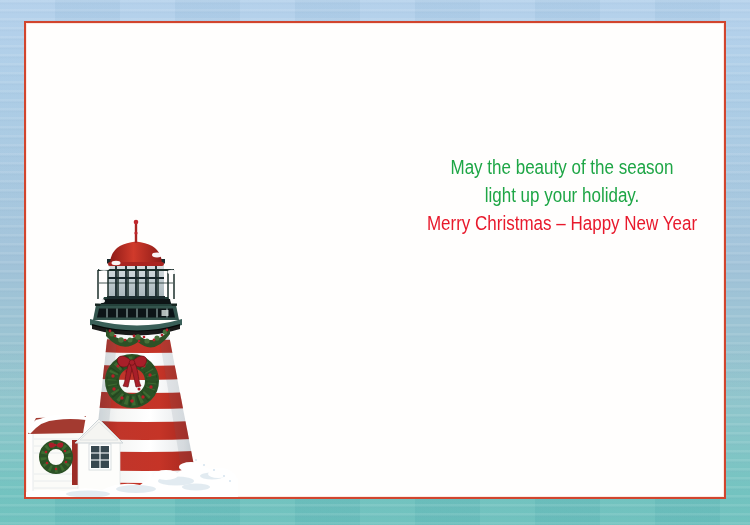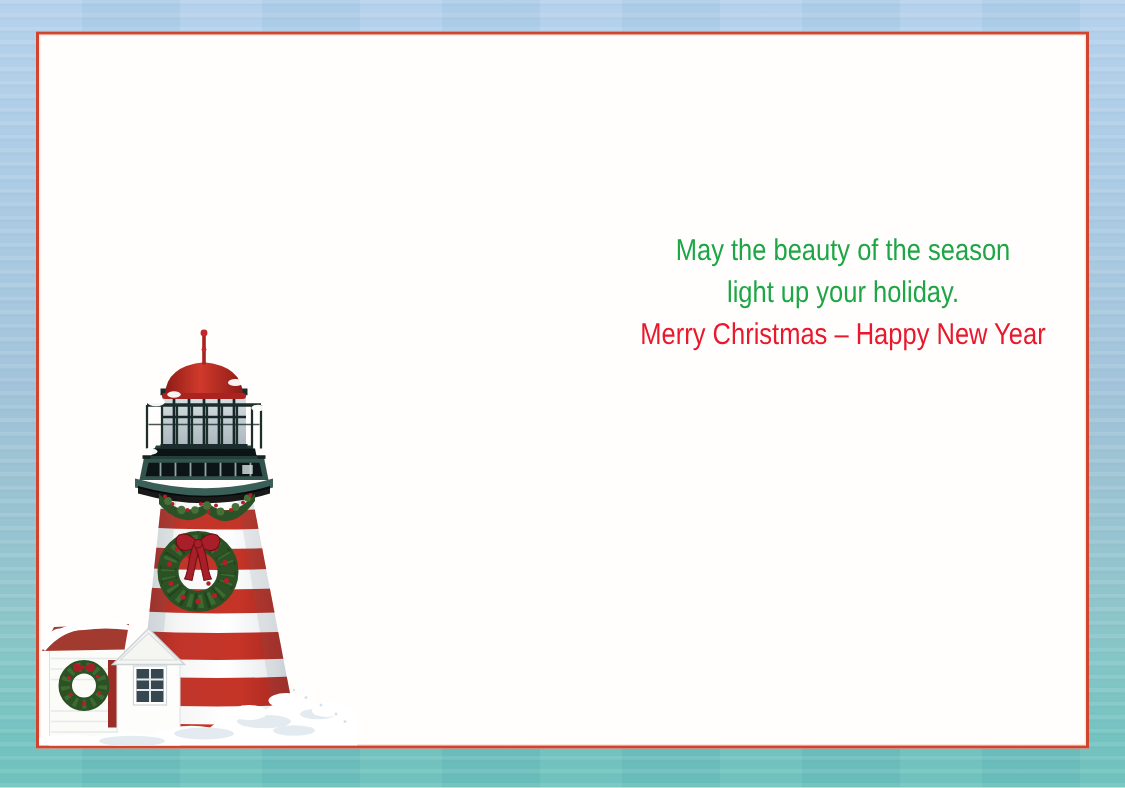--- a/index.html
+++ b/index.html
@@ -1,17 +1,17 @@
 <!DOCTYPE html>
 <html><head>
 <meta charset="utf-8">
 <style>
   html,body{margin:0;padding:0;}
   body{width:750px;height:525px;overflow:hidden;font-family:"Liberation Sans",sans-serif;}
-  .stage{position:relative;width:750px;height:525px;background:#eab308;}
+  .stage{position:relative;width:750px;height:525px;background:#fef9c3;}
 
   
   .wash{
     position:absolute;inset:0;
     background:
       repeating-linear-gradient(180deg,
         rgba(255,255,255,0.10) 0px, rgba(255,255,255,0.10) 2px,
         rgba(110,145,175,0.07) 3px, rgba(255,255,255,0) 5px, rgba(255,255,255,0) 9px),
       repeating-linear-gradient(90deg,
         rgba(255,255,255,0.05) 0px, rgba(255,255,255,0.05) 55px,

